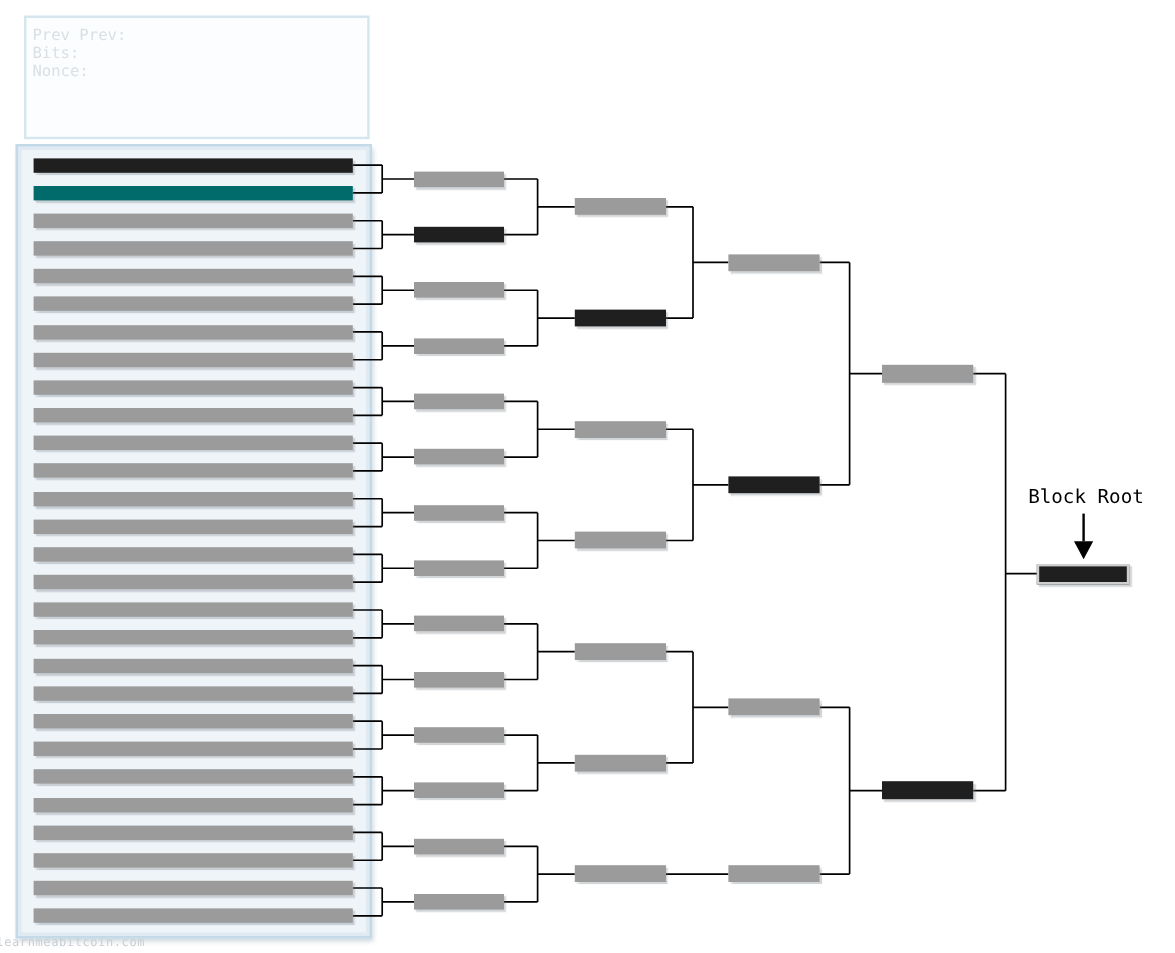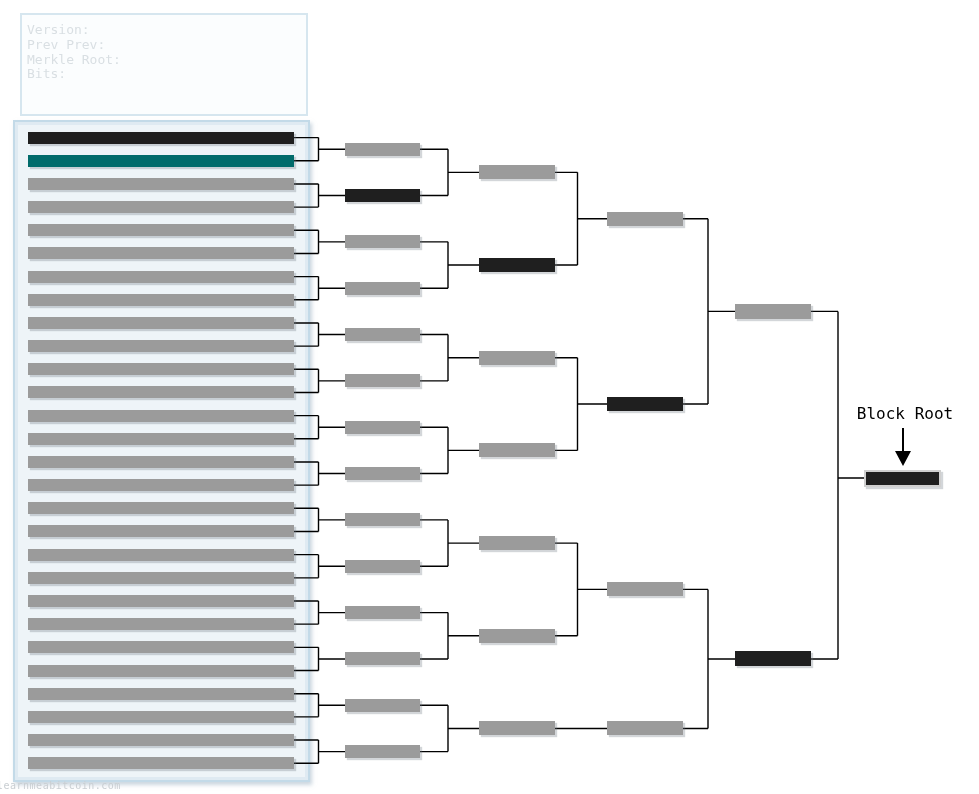--- a/index.html
+++ b/index.html
@@ -30,24 +30,23 @@
               border-top:15px solid #000;}
   .watermark{position:absolute;left:-3px;top:780px;font-size:10px;letter-spacing:0.5px;
              color:var(--watermark-text);z-index:6;}
 </style>
 </head>
 <body>
 
 <div class="stage">
 
   <div class="header-box">
-    <div class="hline">Version:</div>
     <div class="hline">Prev Prev:</div>
-    <div class="hline">Merkle Root:</div>
     <div class="hline">Bits:</div>
+    <div class="hline">Nonce:</div>
   </div>
 
   <div class="tx-outer">
     <div class="tx-inner"></div>
   </div>
 
   <svg class="connectors" id="connectors" width="979" height="794" viewBox="0 0 979 794">
       <path d="M294 137.6L318.5 137.6M294 160.76999999999998L318.5 160.76999999999998M318.5 137.6L318.5 160.76999999999998M318.5 149.185L345 149.185M294 183.94L318.5 183.94M294 207.11L318.5 207.11M318.5 183.94L318.5 207.11M318.5 195.525L345 195.525M294 230.28L318.5 230.28M294 253.45L318.5 253.45M318.5 230.28L318.5 253.45M318.5 241.865L345 241.865M294 276.62L318.5 276.62M294 299.78999999999996L318.5 299.78999999999996M318.5 276.62L318.5 299.78999999999996M318.5 288.205L345 288.205M294 322.96000000000004L318.5 322.96000000000004M294 346.13L318.5 346.13M318.5 322.96000000000004L318.5 346.13M318.5 334.545L345 334.545M294 369.3L318.5 369.3M294 392.47L318.5 392.47M318.5 369.3L318.5 392.47M318.5 380.885L345 380.885M294 415.64L318.5 415.64M294 438.81000000000006L318.5 438.81000000000006M318.5 415.64L318.5 438.81000000000006M318.5 427.225L345 427.225M294 461.98L318.5 461.98M294 485.15L318.5 485.15M318.5 461.98L318.5 485.15M318.5 473.565L345 473.565M294 508.32000000000005L318.5 508.32000000000005M294 531.49L318.5 531.49M318.5 508.32000000000005L318.5 531.49M318.5 519.905L345 519.905M294 554.6600000000001L318.5 554.6600000000001M294 577.83L318.5 577.83M318.5 554.6600000000001L318.5 577.83M318.5 566.2450000000001L345 566.2450000000001M294 601L318.5 601M294 624.1700000000001L318.5 624.1700000000001M318.5 601L318.5 624.1700000000001M318.5 612.585L345 612.585M294 647.34L318.5 647.34M294 670.5100000000001L318.5 670.5100000000001M318.5 647.34L318.5 670.5100000000001M318.5 658.9250000000001L345 658.9250000000001M294 693.6800000000001L318.5 693.6800000000001M294 716.85L318.5 716.85M318.5 693.6800000000001L318.5 716.85M318.5 705.2650000000001L345 705.2650000000001M294 740.0200000000001L318.5 740.0200000000001M294 763.19L318.5 763.19M318.5 740.0200000000001L318.5 763.19M318.5 751.605L345 751.605M420 149.185L448 149.185M420 195.525L448 195.525M448 149.185L448 195.525M448 172.35500000000002L479 172.35500000000002M420 241.865L448 241.865M420 288.205L448 288.205M448 241.865L448 288.205M448 265.03499999999997L479 265.03499999999997M420 334.545L448 334.545M420 380.885L448 380.885M448 334.545L448 380.885M448 357.71500000000003L479 357.71500000000003M420 427.225L448 427.225M420 473.565L448 473.565M448 427.225L448 473.565M448 450.395L479 450.395M420 519.905L448 519.905M420 566.2450000000001L448 566.2450000000001M448 519.905L448 566.2450000000001M448 543.075L479 543.075M420 612.585L448 612.585M420 658.9250000000001L448 658.9250000000001M448 612.585L448 658.9250000000001M448 635.7550000000001L479 635.7550000000001M420 705.2650000000001L448 705.2650000000001M420 751.605L448 751.605M448 705.2650000000001L448 751.605M448 728.4350000000001L479 728.4350000000001M555 172.35500000000002L577.5 172.35500000000002M555 265.03499999999997L577.5 265.03499999999997M577.5 172.35500000000002L577.5 265.03499999999997M577.5 218.695L607 218.695M555 357.71500000000003L577.5 357.71500000000003M555 450.395L577.5 450.395M577.5 357.71500000000003L577.5 450.395M577.5 404.055L607 404.055M555 543.075L577.5 543.075M555 635.7550000000001L577.5 635.7550000000001M577.5 543.075L577.5 635.7550000000001M577.5 589.4150000000001L607 589.4150000000001M555 728.4350000000001L607 728.4350000000001M683 218.695L708 218.695M683 404.055L708 404.055M708 218.695L708 404.055M708 311.375L735 311.375M683 589.4150000000001L708 589.4150000000001M683 728.4350000000001L708 728.4350000000001M708 589.4150000000001L708 728.4350000000001M708 658.9250000000001L735 658.9250000000001M811 311.375L838 311.375M811 658.9250000000001L838 658.9250000000001M838 311.375L838 658.9250000000001M838 478L864 478" fill="none" stroke="#000000" stroke-width="1.4"></path>
     </svg>
 

